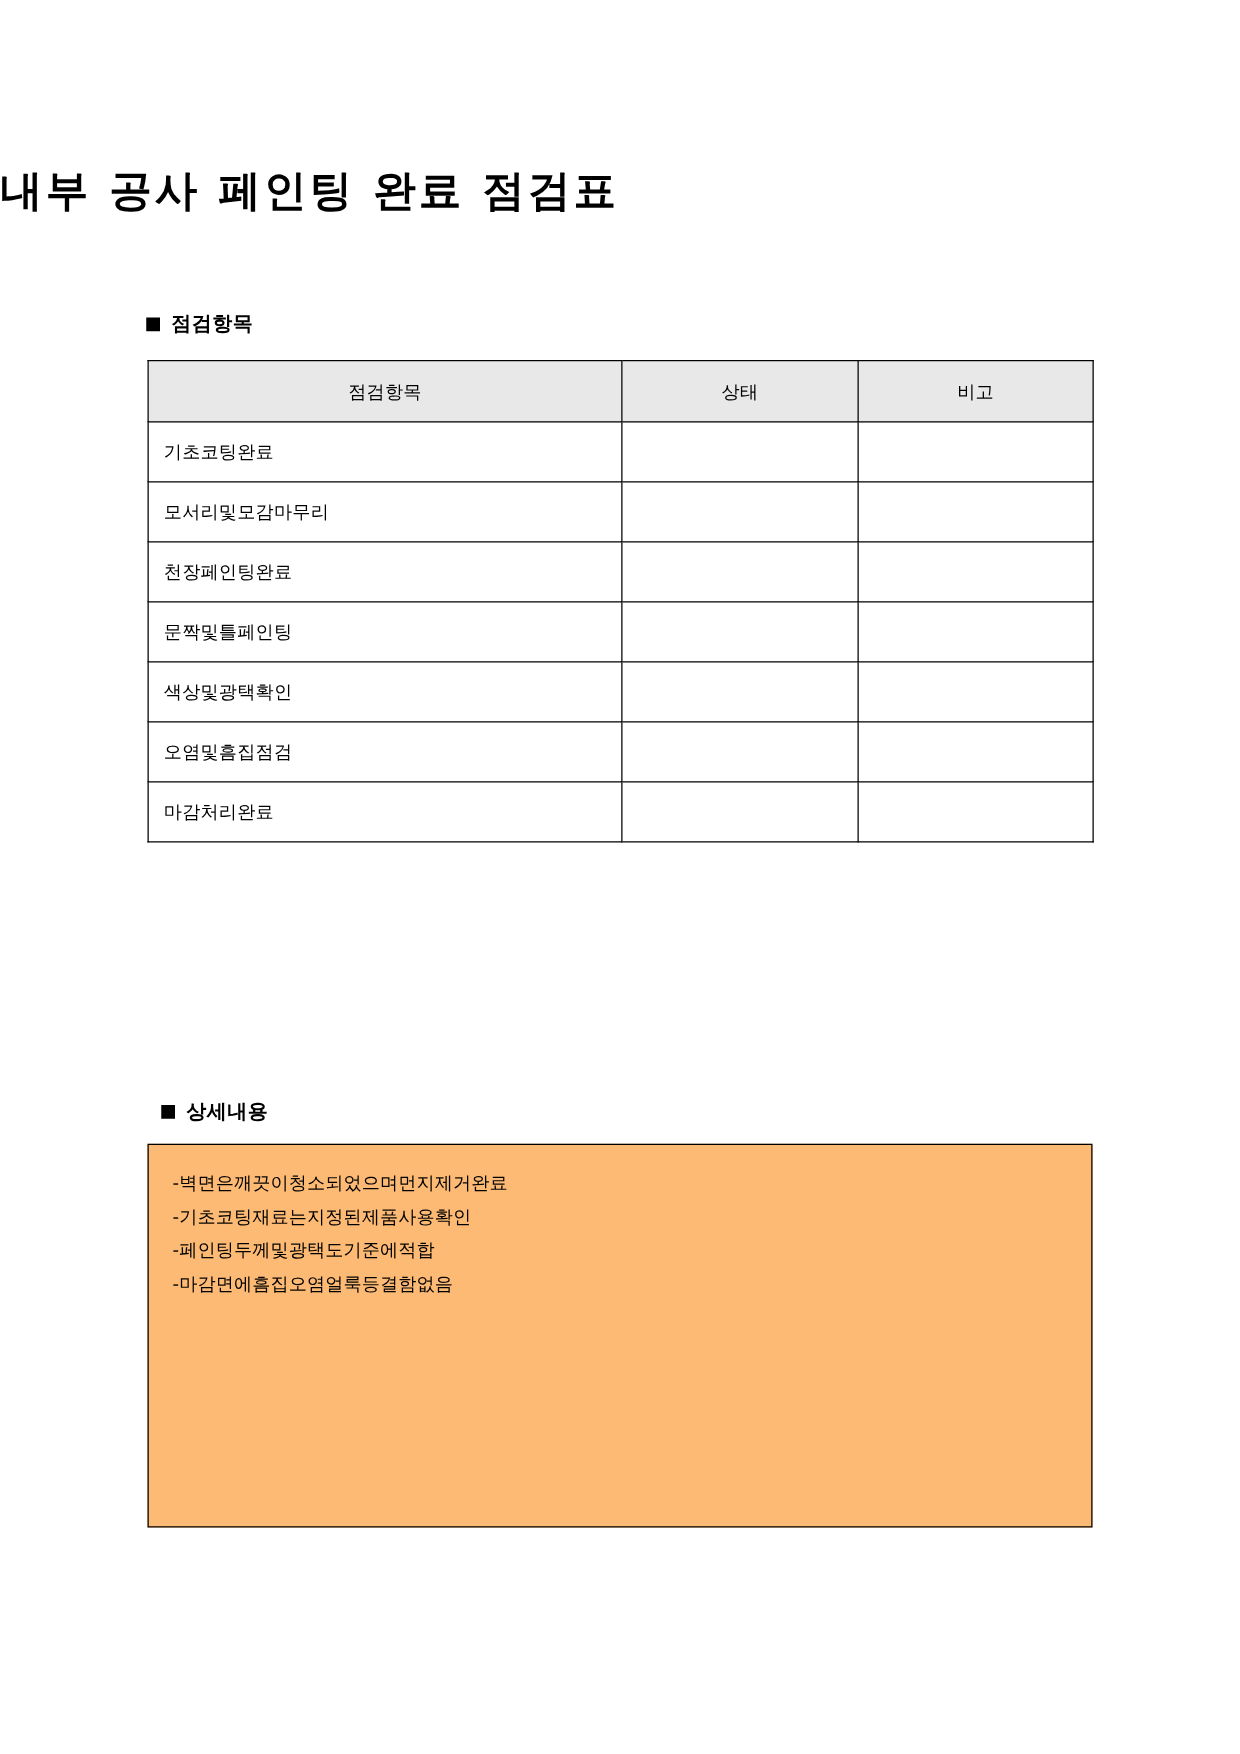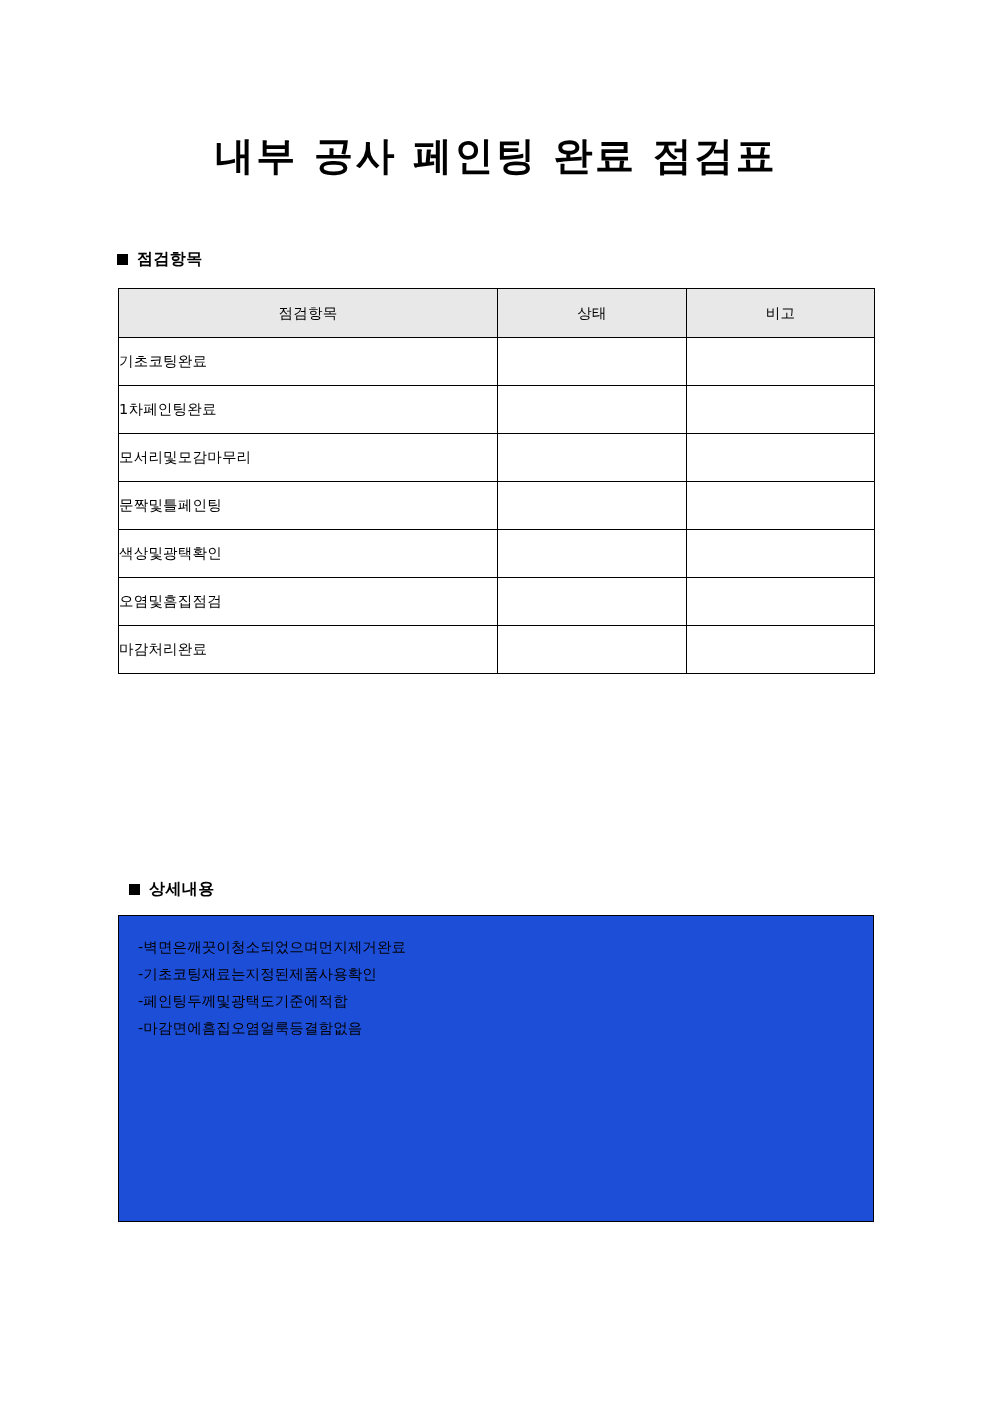--- a/index.html
+++ b/index.html
@@ -25,22 +25,22 @@
     height: 1403px;
     overflow: hidden;
   }
 
   
   .doc-title {
     position: absolute;
     left: 0;
     top: 133px;
     width: 992px;
-    text-align: center;
-    font-size: 39px;
+    text-align: left;
+    font-size: 34px;
     font-weight: bold;
     letter-spacing: 2.5px;
     line-height: 1.2;
     white-space: nowrap;
   }
 
   
   .section-head {
     position: absolute;
     left: 117px;
@@ -87,36 +87,37 @@
   .check-table thead th {
     background: #e8e8e8;
     height: 48px;
     text-align: center;
     vertical-align: middle;
     font-size: 14.5px;
   }
   .check-table tbody td.item-cell {
     text-align: left;
     vertical-align: middle;
+    padding-left: 12px;
   }
   .check-table tbody td.blank-cell {
     text-align: center;
     vertical-align: middle;
   }
 
   
   .detail-box {
     position: absolute;
     left: 118px;
     top: 915px;
     width: 756px;
     height: 307px;
     border: 1px solid #000000;
     box-sizing: border-box;
-    background: #1d4ed8;
+    background: #fdba74;
   }
   .detail-lines {
     position: absolute;
     left: 19px;
     top: 18px;
     right: 12px;
   }
   .detail-line {
     font-size: 14.5px;
     line-height: 27px;
@@ -150,26 +151,26 @@
       </tr>
     </thead>
     <tbody id="checklist-body">
 
     <tr>
           <td class="item-cell">기초코팅완료</td>
           <td class="blank-cell"></td>
           <td class="blank-cell"></td>
         </tr>
         <tr>
-          <td class="item-cell">1차페인팅완료</td>
-          <td class="blank-cell"></td>
-          <td class="blank-cell"></td>
-        </tr>
-        <tr>
           <td class="item-cell">모서리및모감마무리</td>
+          <td class="blank-cell"></td>
+          <td class="blank-cell"></td>
+        </tr>
+        <tr>
+          <td class="item-cell">천장페인팅완료</td>
           <td class="blank-cell"></td>
           <td class="blank-cell"></td>
         </tr>
         <tr>
           <td class="item-cell">문짝및틀페인팅</td>
           <td class="blank-cell"></td>
           <td class="blank-cell"></td>
         </tr>
         <tr>
           <td class="item-cell">색상및광택확인</td>

